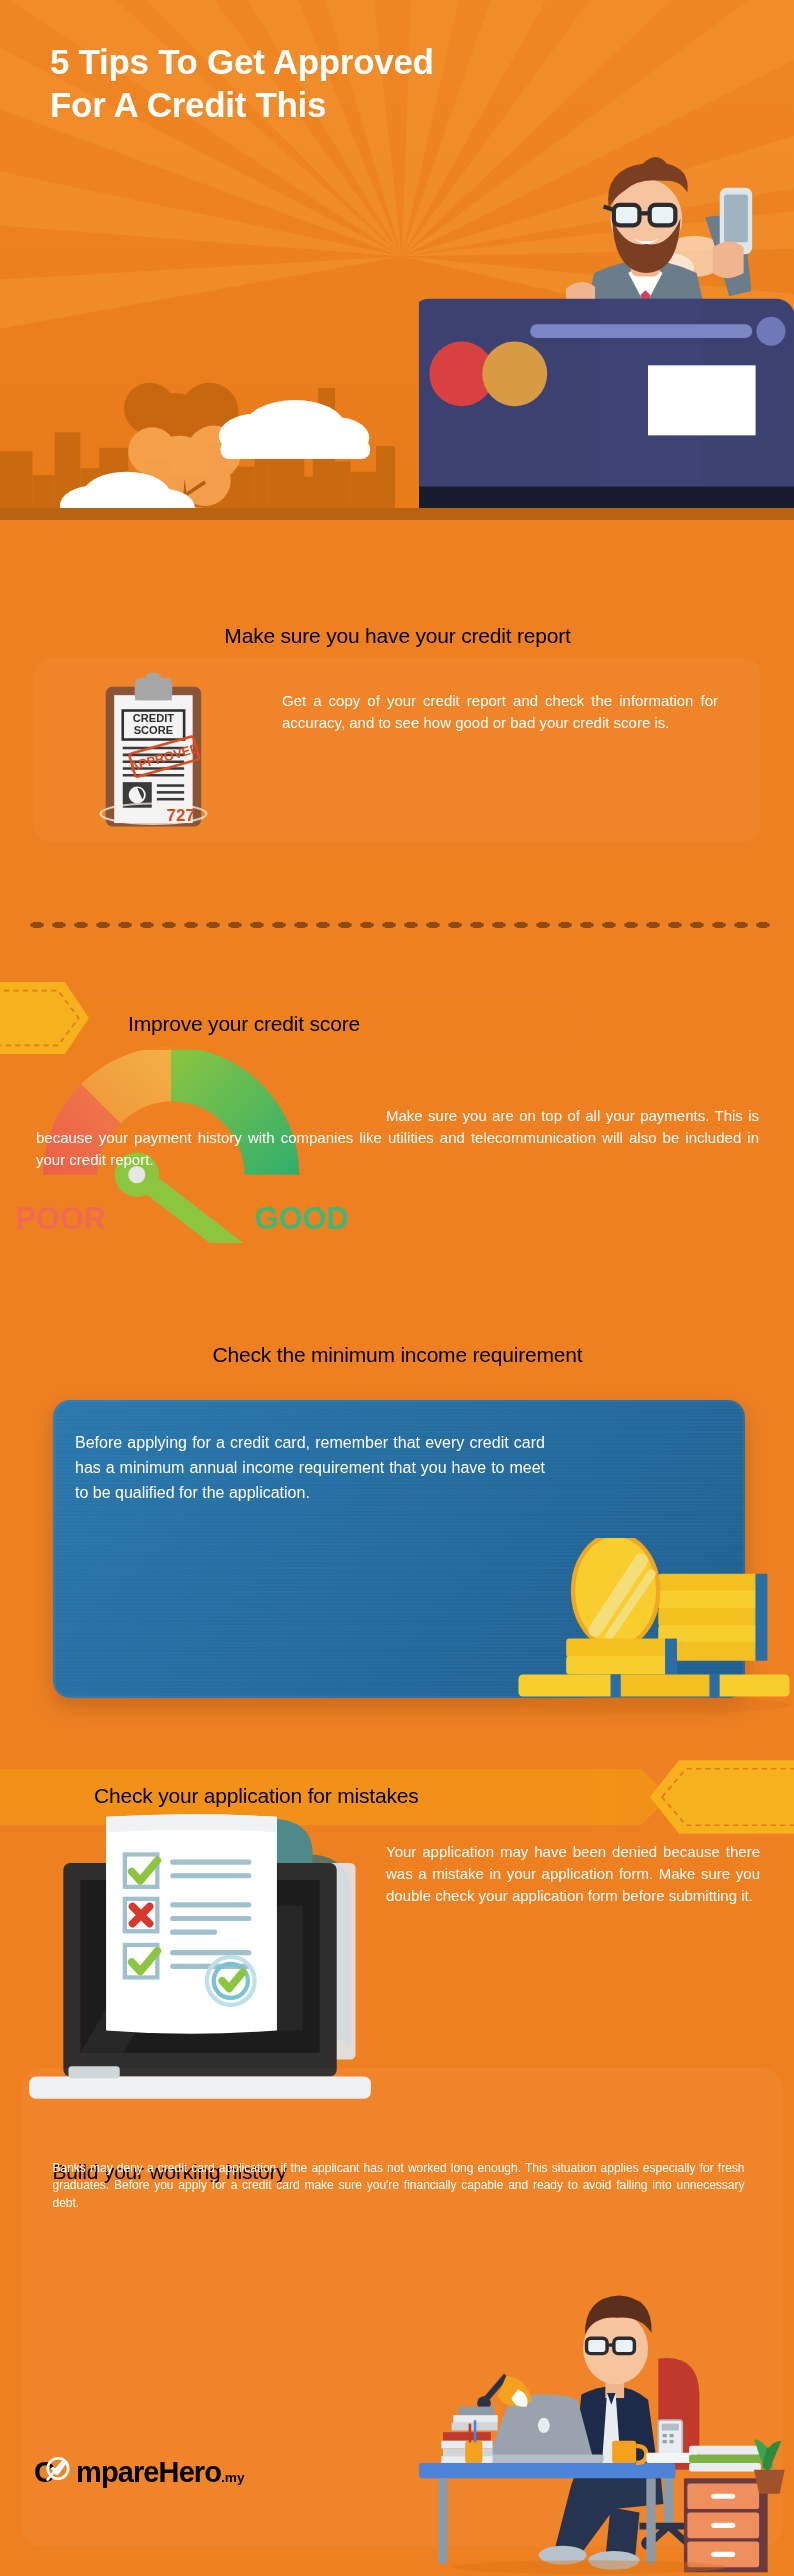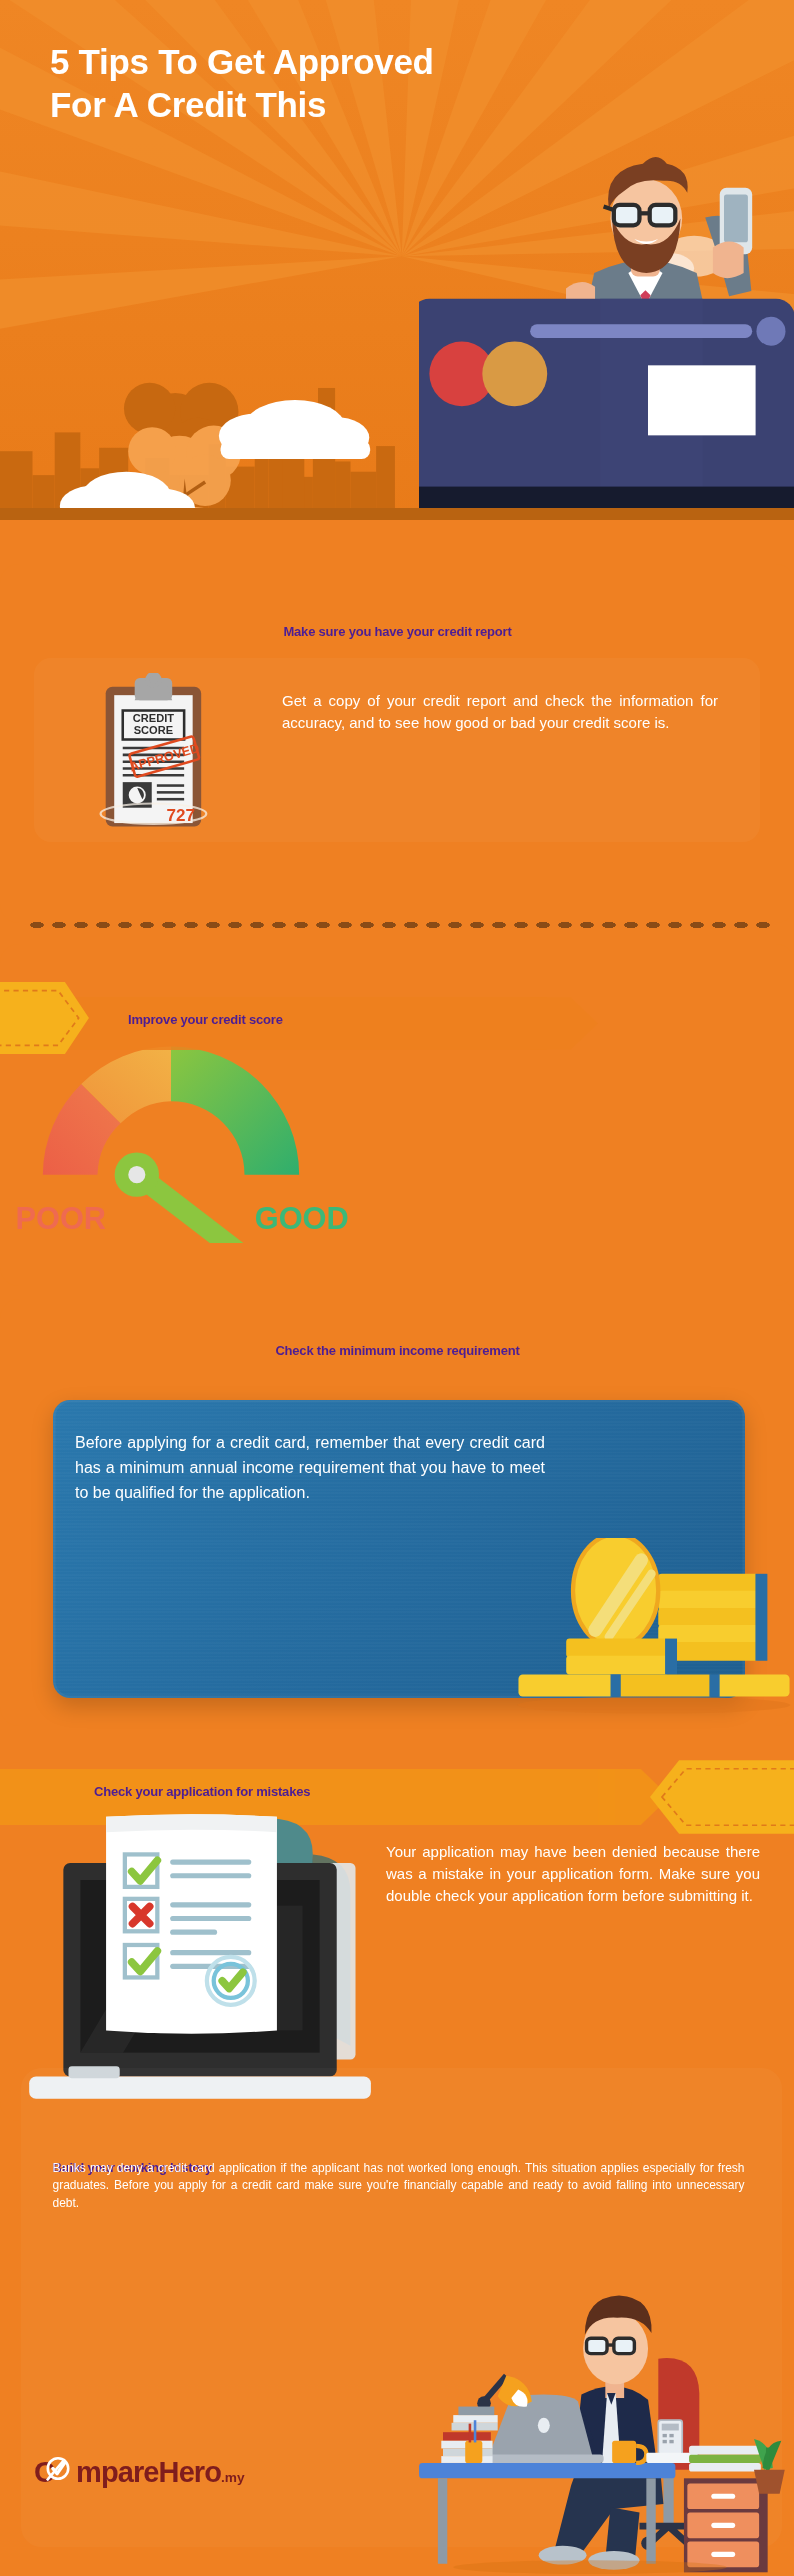--- a/index.html
+++ b/index.html
@@ -15,39 +15,39 @@
   .hero { position:absolute; left:0; top:0; width:795px; height:564px; overflow:hidden;
           background:#0f172a; }
   .rays { position:absolute; left:0; top:0; width:795px; height:564px; }
   .hero-title { position:absolute; left:50px; top:41px; width:615px;
                 color:#ffffff; font-weight:bold; font-size:35px; line-height:1.22;
                 letter-spacing:-0.3px; font-family:"Liberation Sans", sans-serif; }
   .ground { position:absolute; left:0; bottom:0; width:795px; height:60px; background:#e8801f; }
 
   
   .panel { position:absolute; background:#ef8022; border-radius:19px; }
-  .sec-title { color:#4c1d95; font-weight:bold; font-size:13px; letter-spacing:-0.2px; }
+  .sec-title { color:#000000; font-weight:normal; font-size:21px; letter-spacing:-0.2px; }
   .body-text { color:#ffffff; font-size:15px; line-height:1.45; text-align:justify;
                font-family:"Liberation Sans", sans-serif; }
 
   
   .dots { position:absolute; left:26px; top:920px; width:752px; height:10.3px;
           background-image:radial-gradient(#8a4b16 42%, transparent 44%);
           background-size:22px 10.3px; background-repeat:repeat-x; }
 
   
   .blue-card { position:absolute; border-radius:17px;
      background:
        repeating-linear-gradient(0deg, rgba(255,255,255,.018) 0 1.7px, transparent 1.7px 3.4px),
        linear-gradient(135deg,#2a78ad 0%,#246a9e 55%,#1f5f90 100%);
      box-shadow: 0 8.5px 22px rgba(0,0,0,.18), inset 0 0 0 2.6px rgba(255,255,255,.05);
   }
 
   
-  .logo { position:absolute; left:34px; top:2456px; color:#7f1d1d;
+  .logo { position:absolute; left:34px; top:2456px; color:#000000;
           font-size:29px; font-weight:bold; letter-spacing:-0.9px; }
   .logo .my { font-size:13.7px; font-weight:bold; vertical-align:baseline; letter-spacing:0; }
 
   svg { display:block; }
   .nosel{ user-select:none; }
 </style>
 </head>
 <body>
 
 <div class="page">
@@ -271,20 +271,22 @@
     <div style="position:absolute; left:0; top:53px; width:547px; height:53px; background:rgba(238,128,30,.86);"></div>
     <svg style="position:absolute; left:530px; top:53px; width:68px; height:53px;" viewBox="0 0 80 62">
       <polygon points="0,0 48,0 80,31 48,62 0,62" fill="rgba(238,128,30,.86)"></polygon>
     </svg>
     <svg style="position:absolute; left:-13.7px; top:38px; width:103px; height:72px;" viewBox="0 0 120 84">
       <polygon points="0,0 92,0 120,42 92,84 0,84" fill="#f6b11c"></polygon>
       <polygon points="10,10 84,10 108,42 84,74 10,74" fill="none" stroke="#e07a1a" stroke-width="2" stroke-dasharray="6 5"></polygon>
     </svg>
     <div class="sec-title nosel" style="position:absolute; left:128px; top:68px;">Improve your credit score</div>
 
+    <div class="body-text nosel" style="position:absolute; left:36px; top:161px; width:723px;
+                text-indent:350px;">Make sure you are on top of all your payments. This is because your payment history with companies like utilities and telecommunication will also be included in your credit report.</div>
     <div style="position:absolute; left:36px; top:161px; width:350px; height:128px;"></div>
   </div>
 
   <div class="panel" style="left:0; top:1299px; width:795px; height:427px;">
     <div class="sec-title nosel" style="position:absolute; left:60px; top:44px; width:675px; text-align:center;">Check the minimum income requirement</div>
 
     <div class="blue-card" style="left:53px; top:101px; width:692px; height:298px;">
       <div class="body-text nosel" style="position:absolute; left:22px; top:31px; width:470px; font-size:16px; line-height:1.55;">Before applying for a credit card, remember that every credit card has a minimum annual income requirement that you have to meet to be qualified for the application.</div>
     </div>
 

